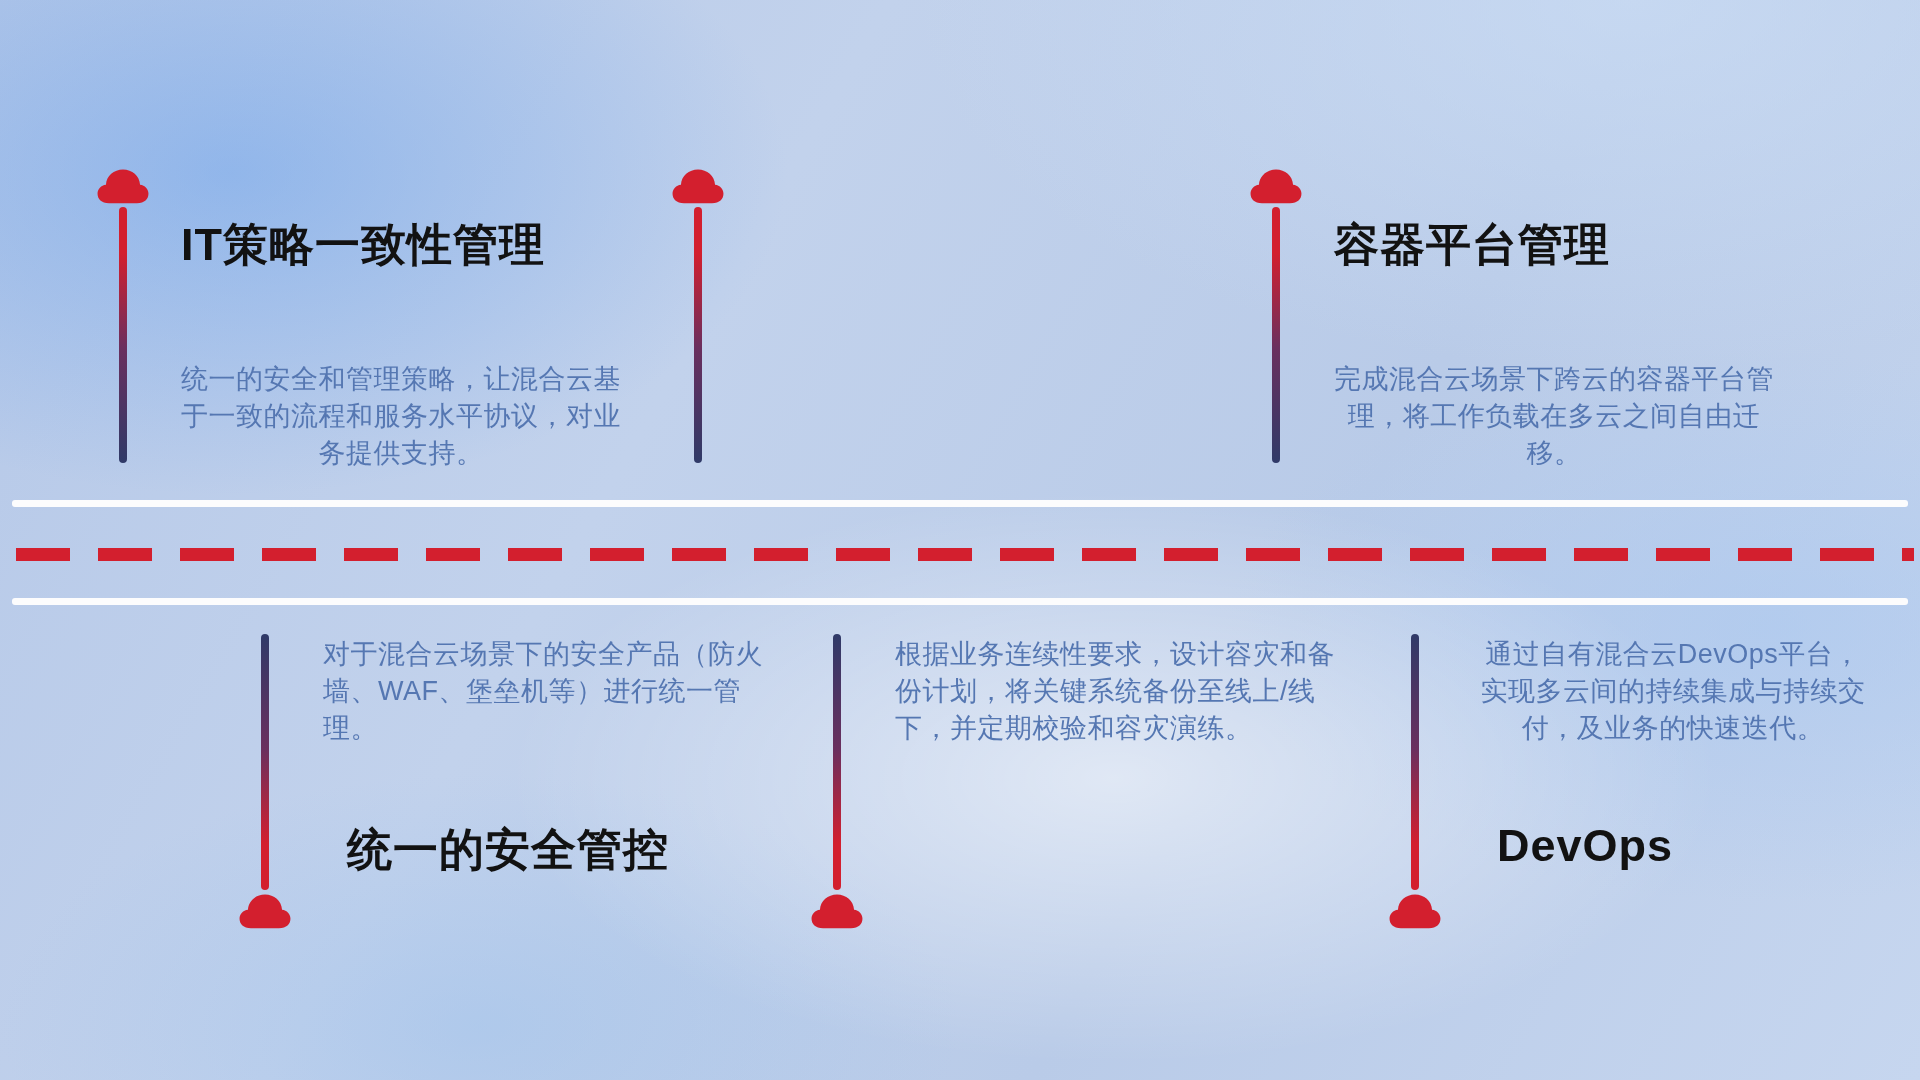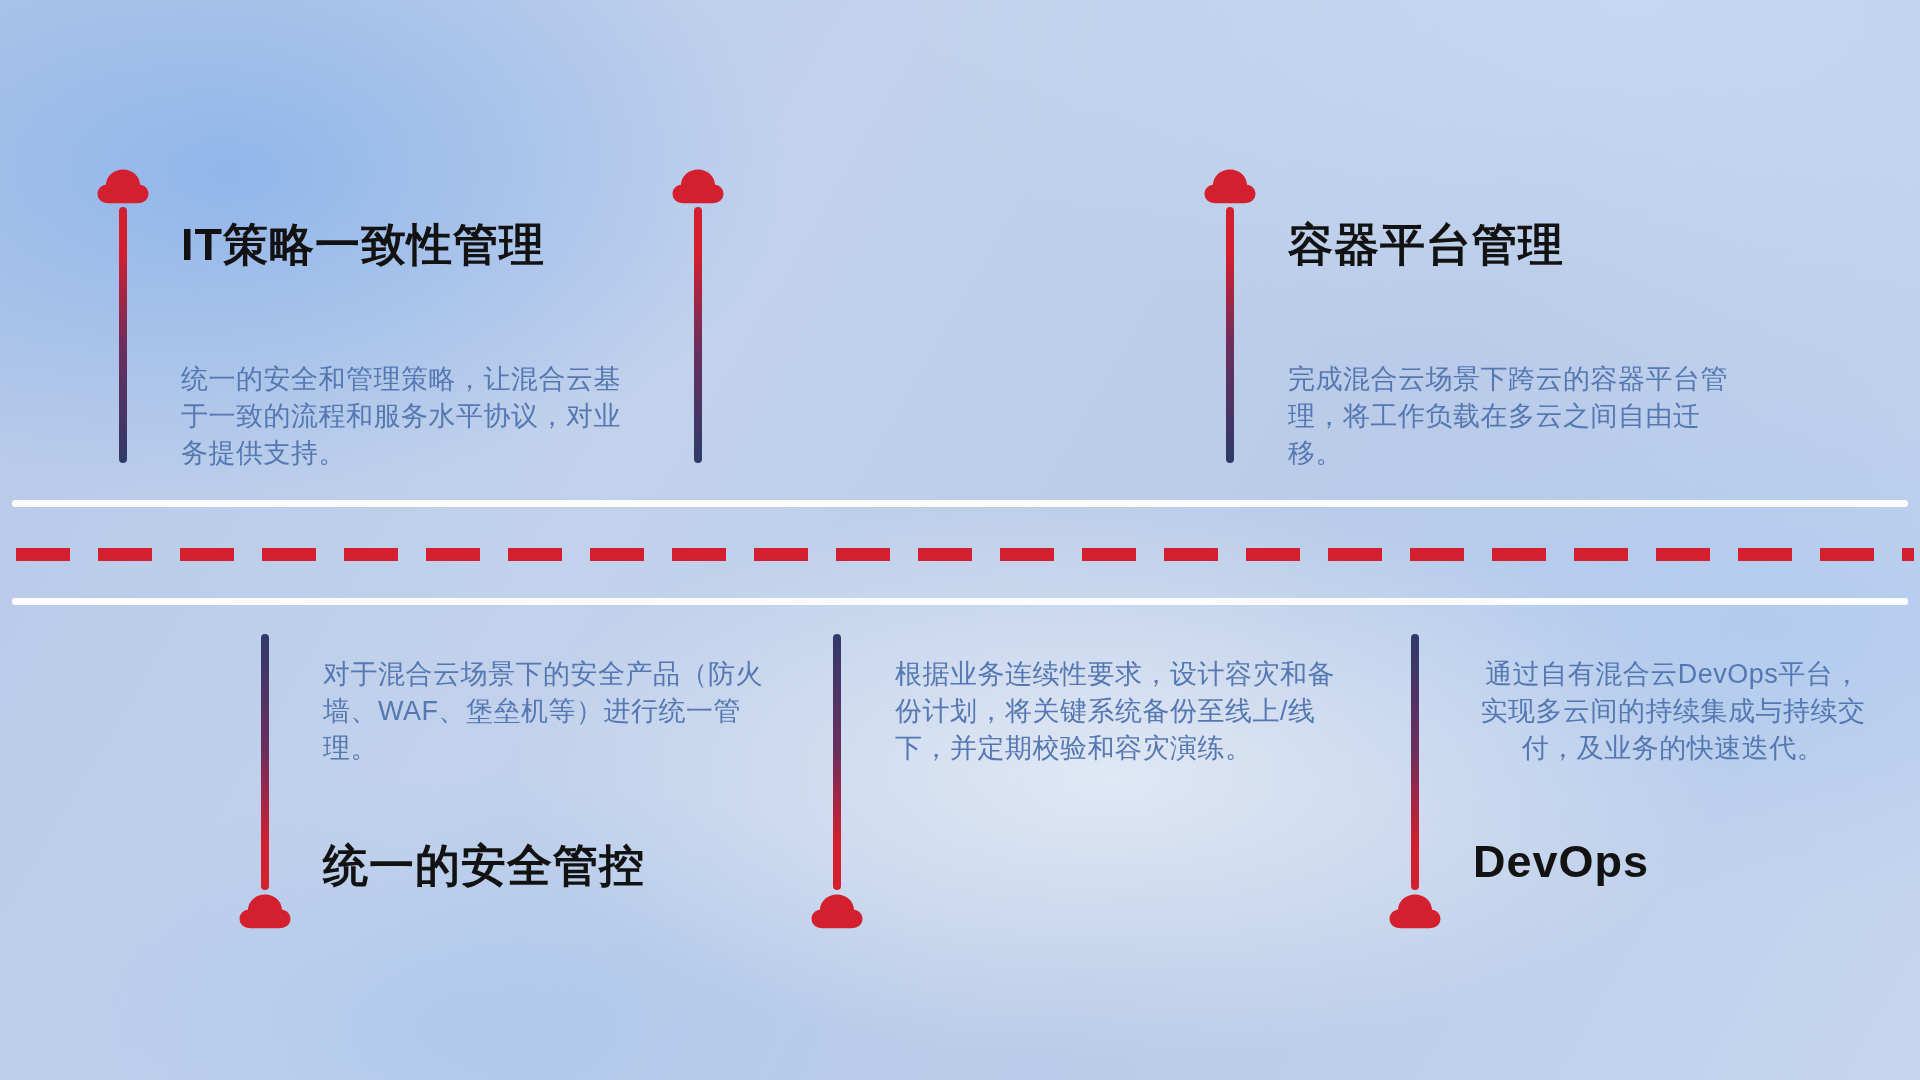--- a/index.html
+++ b/index.html
@@ -54,35 +54,35 @@
     letter-spacing:0.5px;
   }
 
   .item-top{top:165px;height:310px;}
   .item-top .cloud{left:0;top:0;}
   .item-top .vline{
     left:24px;top:42px;height:256px;
     background:linear-gradient(180deg,var(--cloud-red) 0%,var(--cloud-red) 18%,#6a2f5e 55%,var(--line-navy) 100%);
   }
   .item-top .title{top:50px;}
-  .item-top .desc{top:196px;}
+  .item-top .desc{top:196px;text-align:center;}
 
   .item-bottom{top:628px;height:330px;}
   .item-bottom .vline{
     left:24px;top:6px;height:256px;
     background:linear-gradient(0deg,var(--cloud-red) 0%,var(--cloud-red) 18%,#6a2f5e 55%,var(--line-navy) 100%);
   }
   .item-bottom .cloud{left:0;top:262px;}
-  .item-bottom .title{top:208px;}
-  .item-bottom .desc{top:8px;margin-top:20px;}
+  .item-bottom .title{top:192px;margin-left:24px;}
+  .item-bottom .desc{top:8px;}
 
   
   #item-t1{left:95px;}
   #item-t2{left:670px;}
-  #item-t3{left:1202px;}
+  #item-t3{left:1248px;}
   #item-b1{left:237px;}
   #item-b2{left:809px;}
   #item-b3{left:1387px;}
   #item-b3 .desc{width:400px;text-align:center;}
 </style>
 </head>
 <body>
 
 <div class="stage">
 

